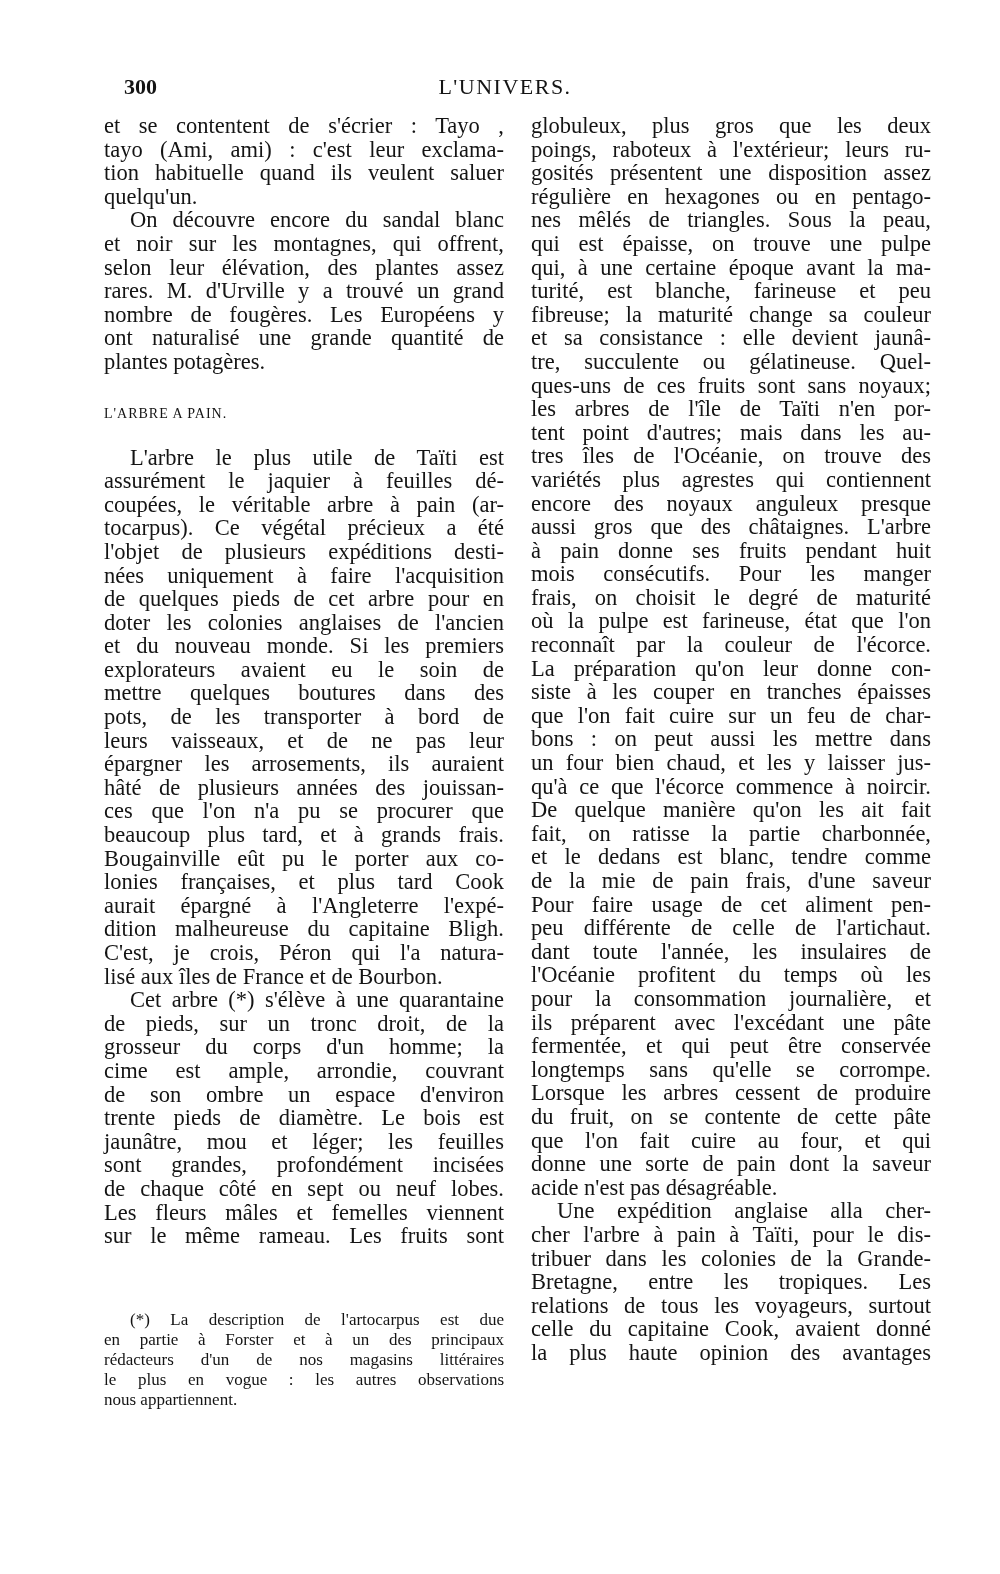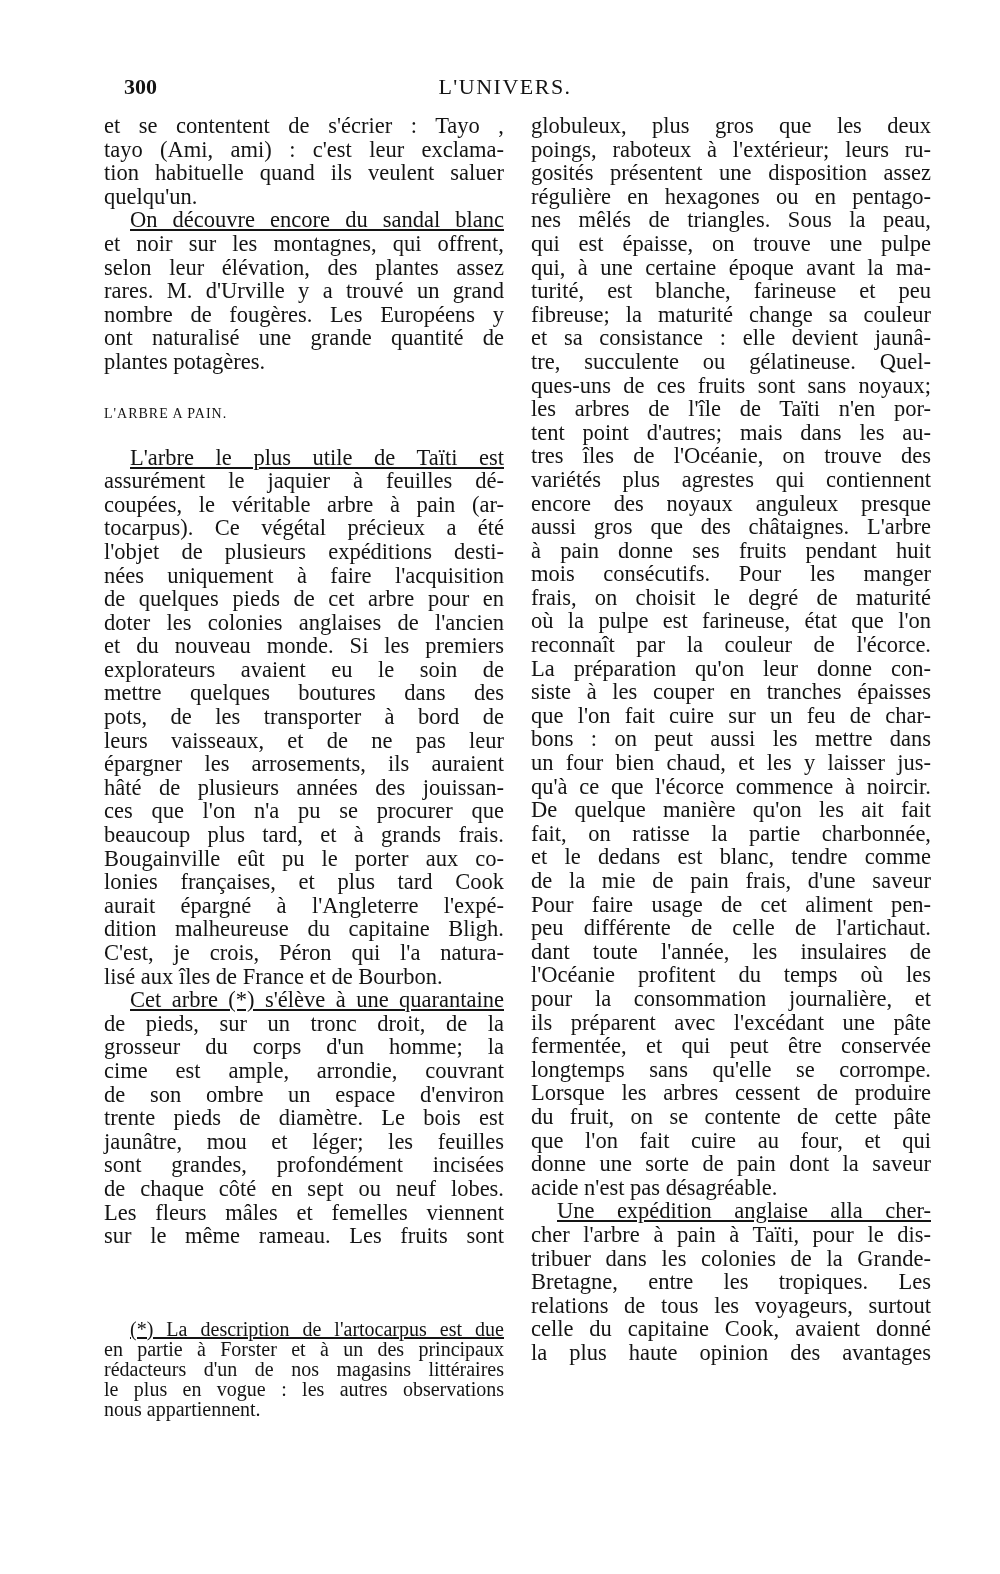--- a/index.html
+++ b/index.html
@@ -6,24 +6,24 @@
     body { width: 1000px; height: 1574px; position: relative; overflow: hidden;
            font-family: "Liberation Serif", "DejaVu Serif", serif; color: #141414; }
     .page-number { position: absolute; left: 104px; top: 74px; font-size: 22px; font-weight: bold; margin-left: 20px; }
     .running-head { position: absolute; left: 0; width: 1010px; top: 74px; text-align: center;
                     font-size: 22px; letter-spacing: 1.5px; }
     .col { position: absolute; top: 114px; width: 400px; font-size: 22.5px; line-height: 23.6px; }
     .col-left { left: 104px; }
     .col-right { left: 531px; }
     .line { display: block; white-space: nowrap; text-align: justify; text-align-last: justify; height: 23.6px; }
     .line.last { text-align-last: left; }
-    .line.indent { padding-left: 26px; text-decoration: underline; }
+    .line.indent { padding-left: 26px; }
     .section-title { display: block; text-align: left; font-size: 14px; letter-spacing: 1px;
                      margin: 28px 0 26px 0; height: 18px; }
-    .footnote { position: absolute; left: 104px; top: 1310px; width: 400px; font-size: 20px; line-height: 20px; margin-top: 9px; }
+    .footnote { position: absolute; left: 104px; top: 1310px; width: 400px; font-size: 17px; line-height: 20px; }
     .footnote .line { height: 20px; }
   </style>
 </head>
 <body>
 
 <div class="page-number">300</div>
 <div class="running-head">L'UNIVERS.</div>
 
 <div class="col col-left">
   <div>

